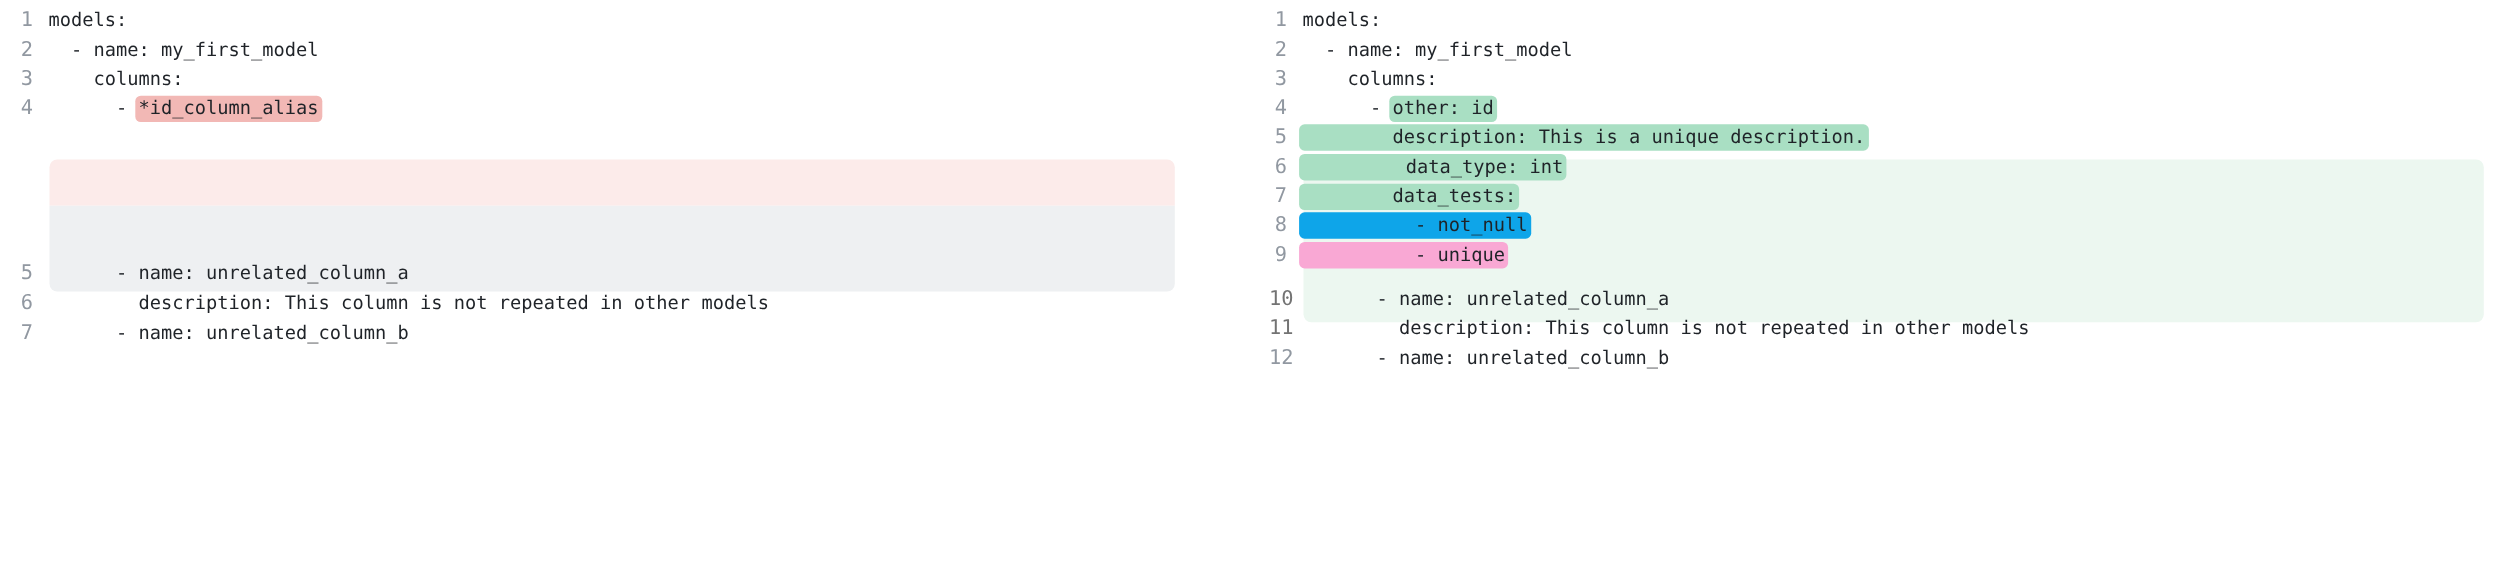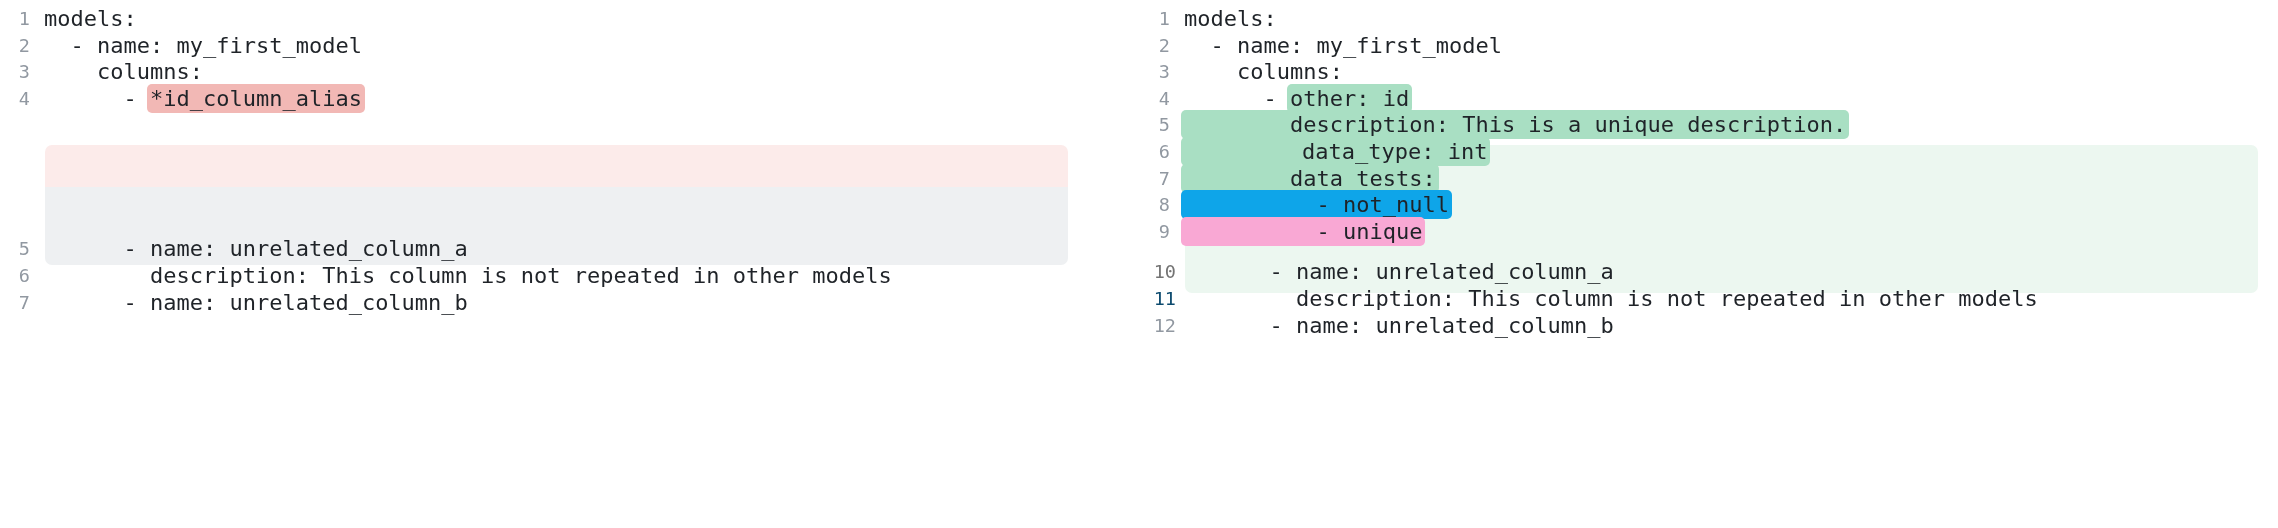--- a/index.html
+++ b/index.html
@@ -39,21 +39,21 @@
   .codearea{
     position:relative;
     flex:1 1 auto;
     margin-left:14px;
     height:26.6px;
     line-height:26.6px;
   }
   .code{
     position:relative;
     z-index:3;
-    font-size:22px;
+    font-size:17px;
     line-height:26.6px;
     color:#1f2328;
     white-space:pre;
     display:inline;
   }
   .mark{
     border-radius:5px;
     padding:2px 3px;
     margin:0 -3px;
     display:inline;
@@ -199,21 +199,21 @@
       </div>
 
       <div style="height:14px"></div>
 
       <div class="row">
         <span class="gutter wide" style="color: #737373;">10</span>
         <span class="codearea"><span class="code" style="color: rgb(31, 35, 40);">      - name: unrelated_column_a</span></span>
       </div>
 
       <div class="row">
-        <span class="gutter wide" style="color: #0c4a6e;">11</span>
+        <span class="gutter wide" style="color: #737373;">11</span>
         <span class="codearea"><span class="code" style="color: rgb(31, 35, 40);">        description: This column is not repeated in other models</span></span>
       </div>
 
       <div class="row">
         <span class="gutter wide" style="color: rgb(145, 152, 161);">12</span>
         <span class="codearea"><span class="code" style="color: rgb(31, 35, 40);">      - name: unrelated_column_b</span></span>
       </div>
 
     </div>
   </div>

